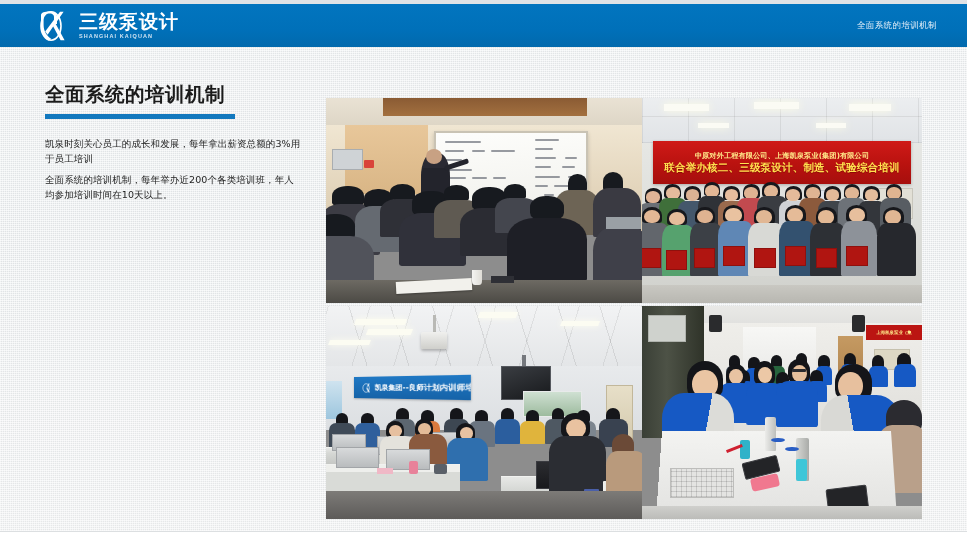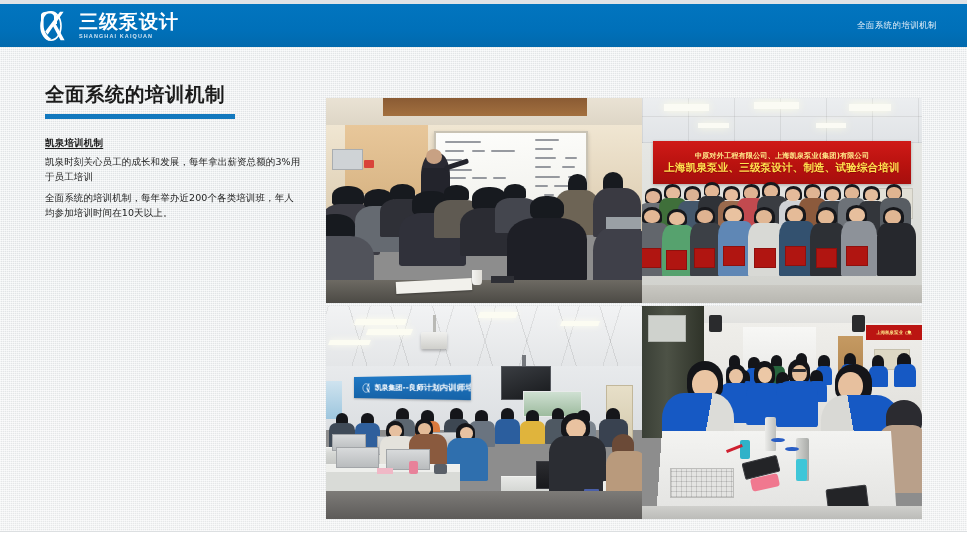--- a/index.html
+++ b/index.html
@@ -308,21 +308,20 @@
         <div class="logo-en">SHANGHAI KAIQUAN</div>
       </div>
     </div>
     <div class="header-slogan">全面系统的培训机制</div>
   </div>
 
   <div class="left-col">
     <h1 class="slide-title">全面系统的培训机制</h1>
     <div class="title-rule"></div>
     <div class="body-block">
-      <div class="body-heading">凯泉培训机制</div>
       <p class="body-para">凯泉时刻关心员工的成长和发展，每年拿出薪资总额的3%用于员工培训</p>
       <p class="body-para">全面系统的培训机制，每年举办近200个各类培训班，年人均参加培训时间在10天以上。</p>
     </div>
   </div>
 
   <div class="photo-grid">
 
     <div class="photo ph-tl">
       <div class="scene">
         <div class="tl-ceiling"></div>
@@ -409,21 +408,21 @@
         <div class="tr-ceiling"></div>
         <div class="tr-light" style="left:8%;  top:3%;  width:16%; height:3.5%;"></div>
         <div class="tr-light" style="left:40%; top:2%;  width:16%; height:3.2%;"></div>
         <div class="tr-light" style="left:74%; top:3%;  width:15%; height:3.5%;"></div>
         <div class="tr-light" style="left:20%; top:12%; width:11%; height:2.4%;"></div>
         <div class="tr-light" style="left:62%; top:12%; width:11%; height:2.4%;"></div>
         <div class="tr-wall"></div>
 
         <div class="tr-banner">
           <div class="l1">中原对外工程有限公司、上海凯泉泵业(集团)有限公司</div>
-          <div class="l2">上海凯泉泵业、三级泵设计、制造、试验综合培训</div>
+          <div class="l2">联合举办核二、三级泵设计、制造、试验综合培训</div>
         </div>
 
         <div style="position:absolute;left:84%;top:44%;width:12%;height:14%;background:#e2e0d6;border:1px solid #c8c6bc;"></div>
         <div style="position:absolute;left:60%;top:45%;width:10%;height:8%;background:#dfe6ee;border:1px solid #c3cbd4;"></div>
 
         <div>
           <div class="tr-hair" style="left:1%;  top:44%; width:6%;  height:7%;"></div>
           <div class="tr-head" style="left:1.6%;top:45.5%;width:4.8%;height:5.6%;background:#e0b496;"></div>
           <div class="tr-torso" style="left:-1%; top:51%; width:10%; height:16%; background:#6a6f76;"></div>
 

